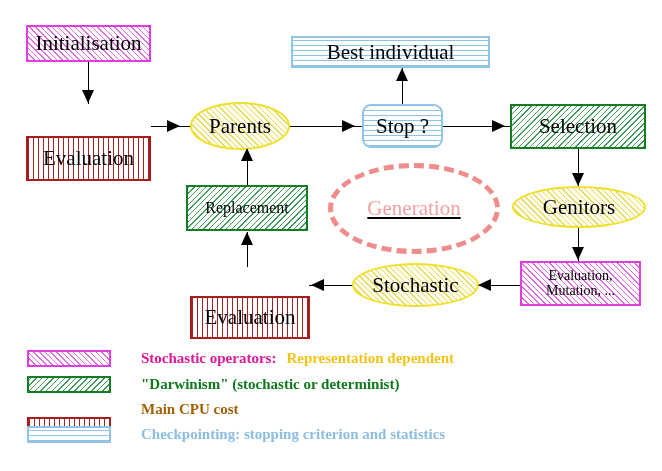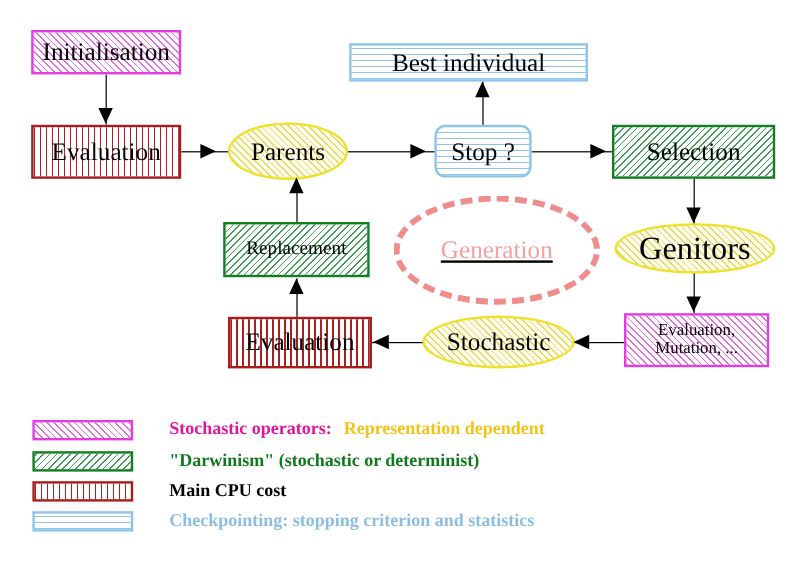--- a/index.html
+++ b/index.html
@@ -41,20 +41,21 @@
     background-color: #ffffff;
     background-image: repeating-linear-gradient(
        -45deg, #3f9b55 0px, #3f9b55 1px, rgba(255,255,255,0) 1px, rgba(255,255,255,0) 4px);
     border: 2px solid #127d23;
   }
   .fill-red-vert {
     background-color: #ffffff;
     background-image: repeating-linear-gradient(
        90deg, #a52222 0px, #a52222 1px, rgba(255,255,255,0) 1px, rgba(255,255,255,0) 5px);
     border: 2px solid #a81c1c;
+    margin-top: 32px;
   }
   .fill-blue-horz {
     background-color: #ffffff;
     background-image: repeating-linear-gradient(
        0deg, #8fc4e8 0px, #8fc4e8 1px, rgba(255,255,255,0) 1px, rgba(255,255,255,0) 5px);
     border: 2px solid #8fc4e8;
   }
   .fill-yellow-diag {
     background-color: #fffdf0;
     background-image: repeating-linear-gradient(
@@ -135,21 +136,21 @@
   .legend-text {
     margin-left: 30px;
     font-size: 15px;
     white-space: nowrap;
     font-family: "Liberation Serif", "DejaVu Serif", serif;
     font-weight: bold;
   }
   .lt-magenta { color: #e0179b; }
   .lt-gold    { color: #f2c318; }
   .lt-green   { color: #0f7a1d; }
-  .lt-red     { color: #000000; }
+  .lt-red     { color: #a16207; }
   .lt-blue    { color: #8cbde2; }
   .legend-text .seg2 { margin-left: 10px; }
 </style>
 </head>
 <body>
 
 <div id="canvas">
 
   <div class="edge v" style="left:88px; top:62px; height:42px;"></div>
   <div class="arrow down" style="left:82px; top:90px;"></div>
@@ -201,21 +202,21 @@
   </div>
 
   <div class="node fill-blue-horz" style="left:291px; top:36px; width:199px; height:32px; font-size:21px;">
     <span class="label">Best individual</span>
   </div>
 
   <div class="node fill-green-diag" style="left:510px; top:104px; width:136px; height:45px; font-size:21px;">
     <span class="label">Selection</span>
   </div>
 
-  <div class="node fill-yellow-diag ellipse" style="left:512px; top:186px; width:134px; height:42px; font-size:27px;">
+  <div class="node fill-yellow-diag ellipse" style="left:512px; top:186px; width:134px; height:42px; font-size:21px;">
     <span class="label">Genitors</span>
   </div>
 
   <div class="node fill-magenta-diag" style="left:520px; top:261px; width:121px; height:45px; font-size:14px; flex-direction:column;">
     <span class="label">Evaluation,</span>
     <span class="label">Mutation, ...</span>
   </div>
 
   <div class="node fill-yellow-diag ellipse" style="left:352px; top:263px; width:127px; height:44px; font-size:21px;">
     <span class="label">Stochastic</span>

